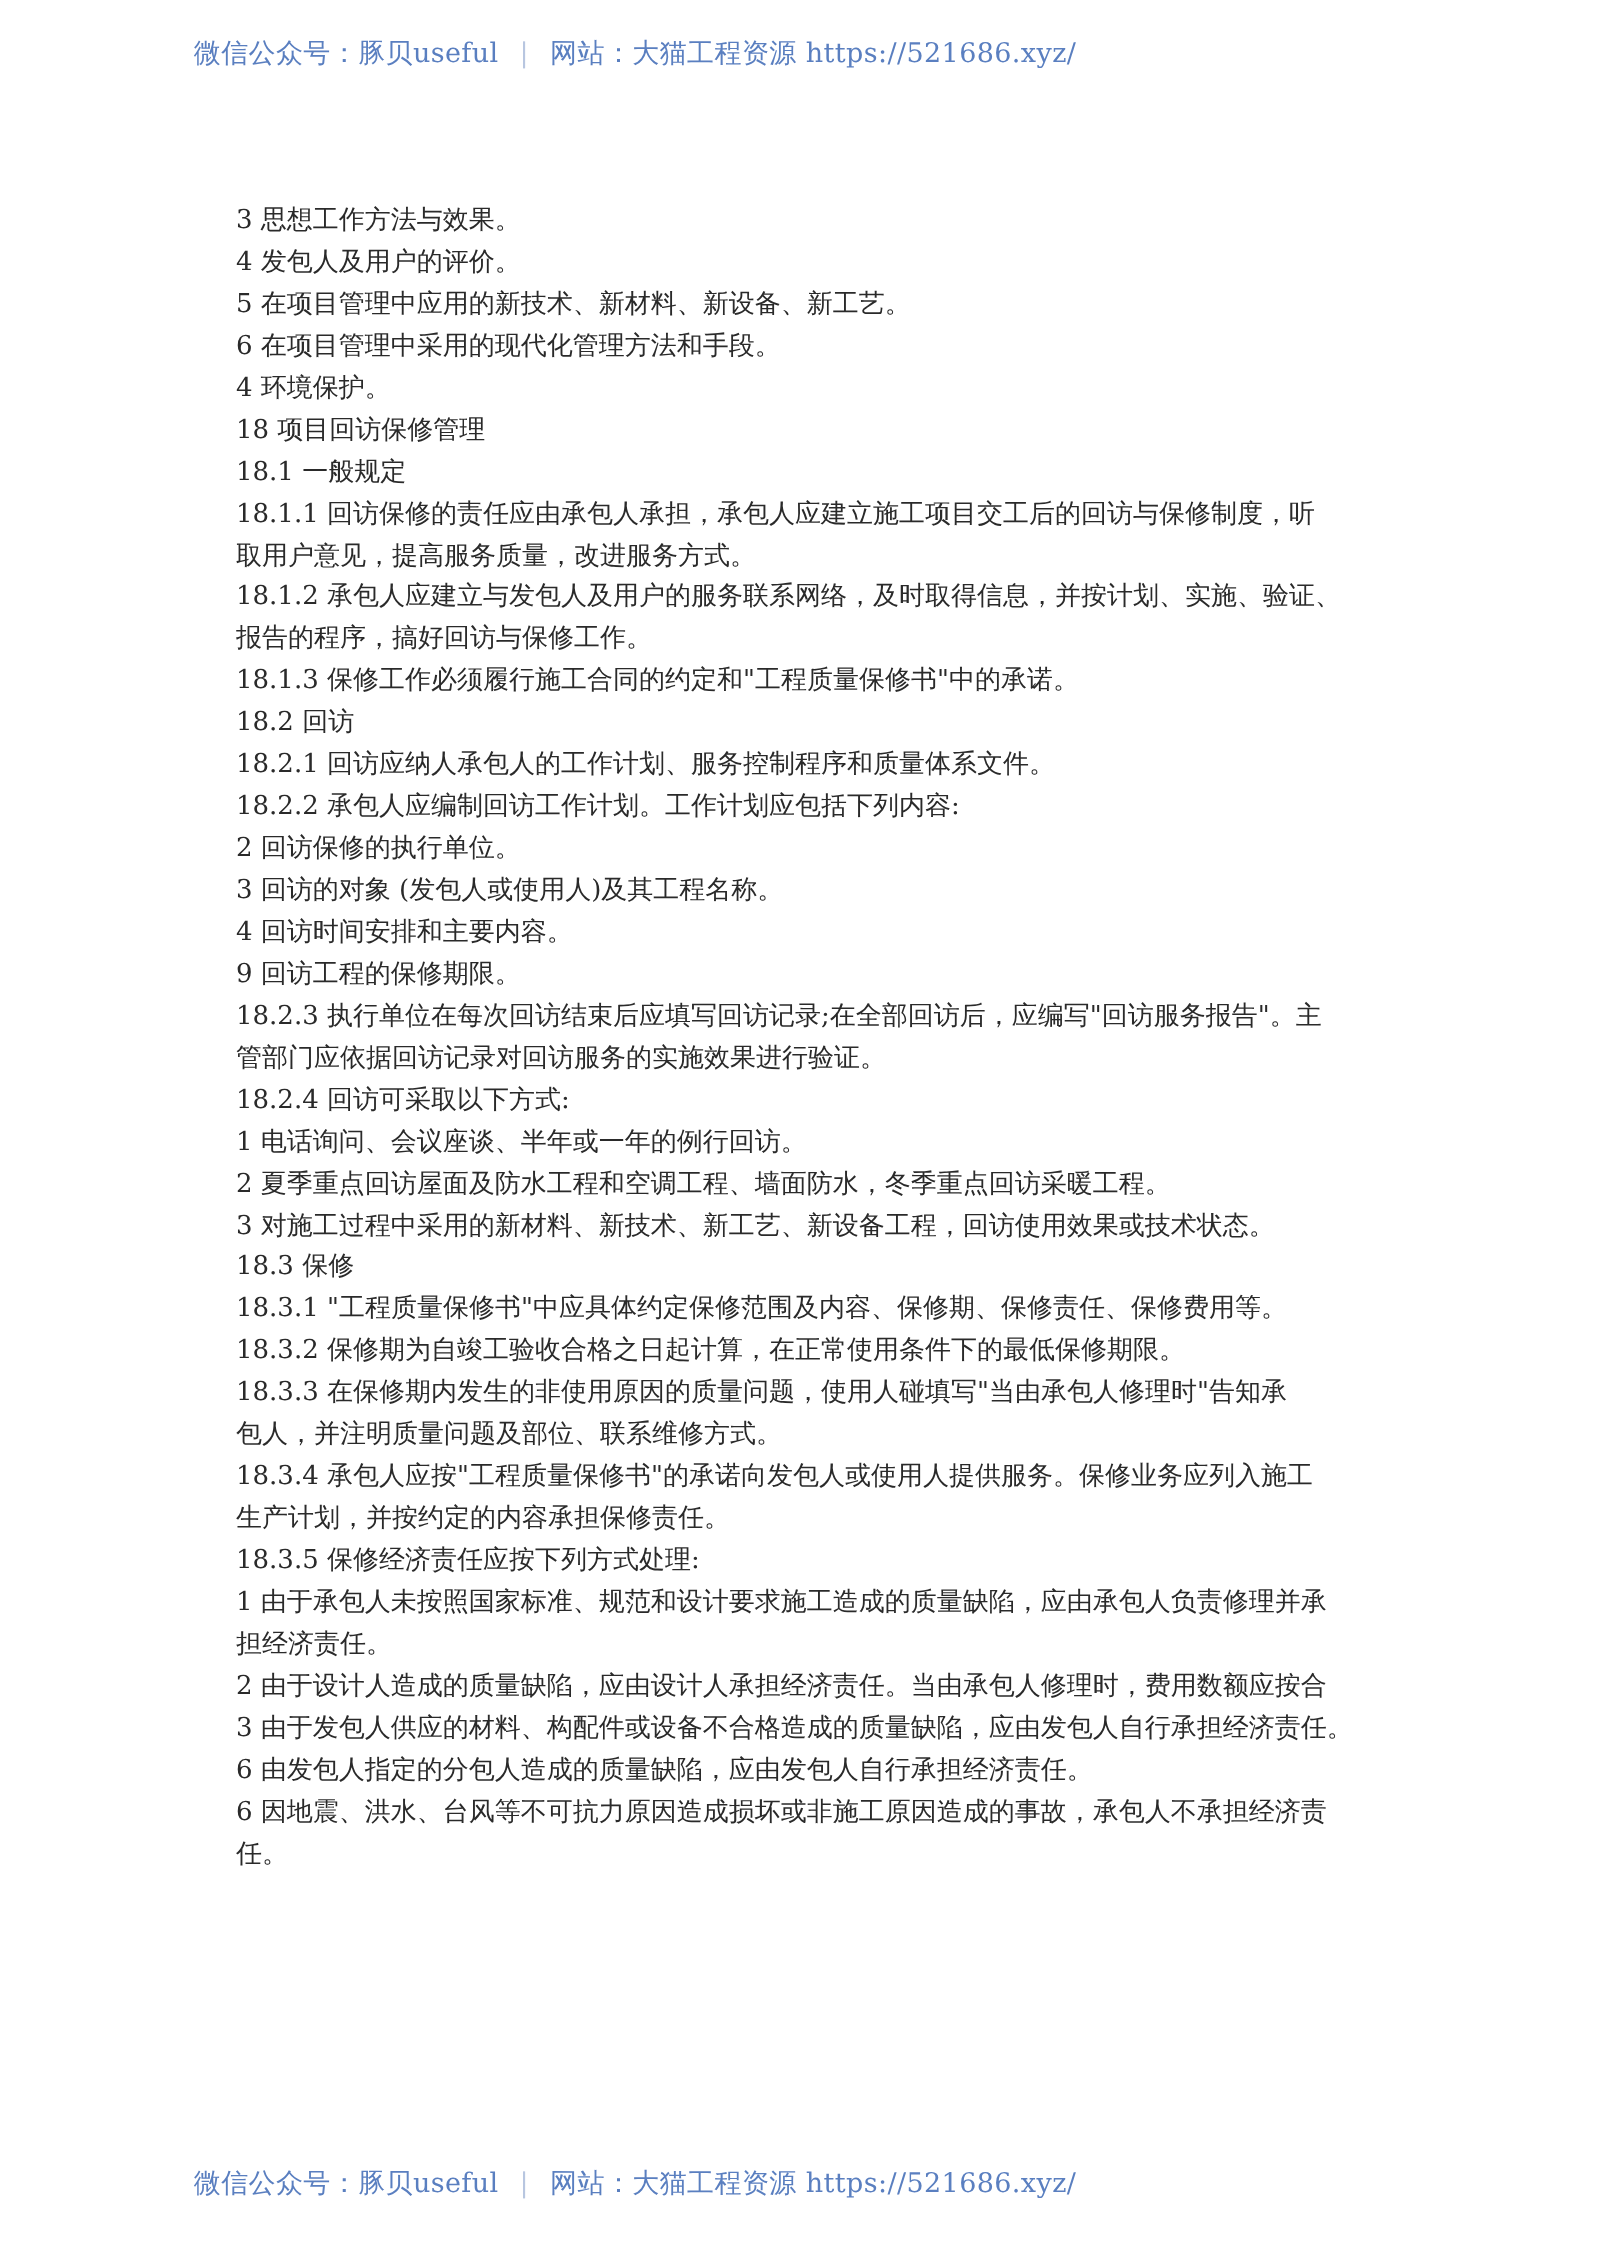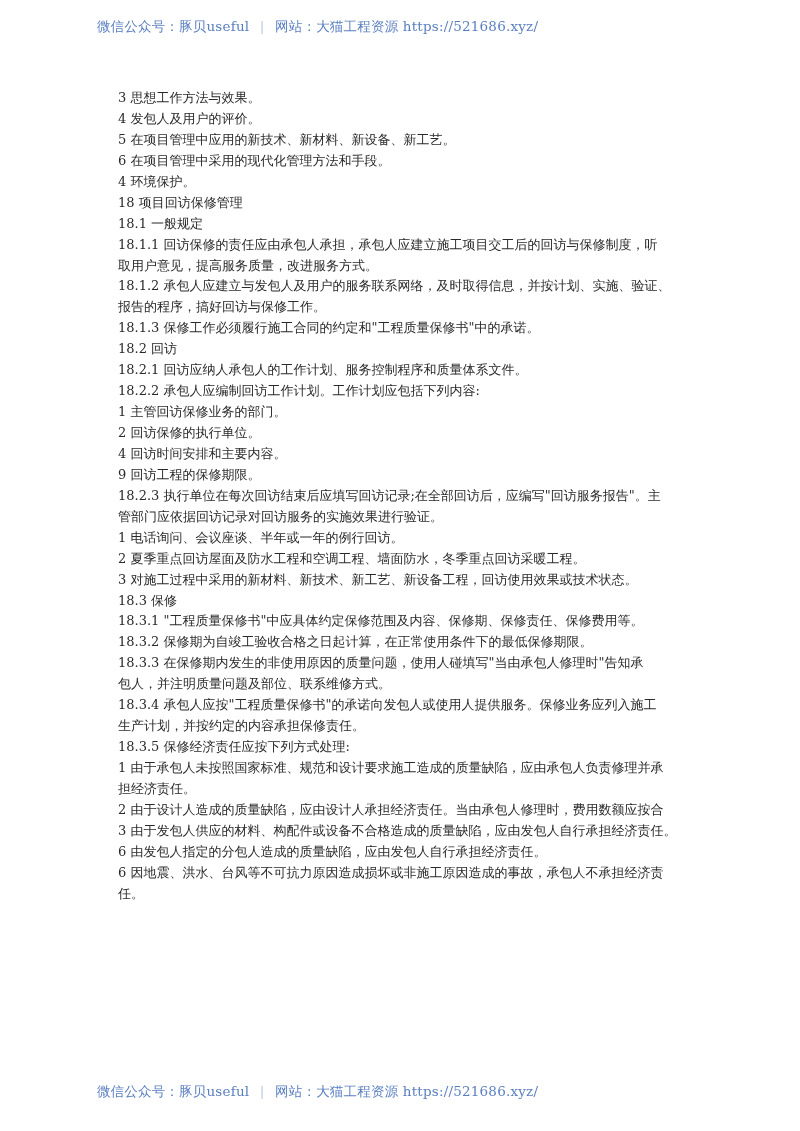--- a/index.html
+++ b/index.html
@@ -3,21 +3,21 @@
 <meta charset="utf-8">
 <style>
   html, body { margin: 0; padding: 0; background: #ffffff; }
   body { width: 800px; height: 1131px; position: relative; overflow: hidden;
          font-family: "DejaVu Serif", "Liberation Serif", serif; color: #2a2a2a; }
   .watermark { position: absolute; left: 0; width: 635px; text-align: center;
                font-size: 13.5px; color: #5a7fc0; letter-spacing: 0.2px; white-space: nowrap; }
   .watermark .sep { color: #b8c6e0; margin: 0 6px; }
   .wm-top { top: 18px; }
   .wm-bottom { top: 1083px; }
-  .content { position: absolute; left: 118px; top: 88px; width: 566px; }
+  .content { position: absolute; left: 118px; top: 101px; width: 566px; }
   .line { font-size: 13px; line-height: 20.95px; height: 20.95px; white-space: nowrap; overflow: hidden; }
 </style>
 </head>
 <body>
 
 <div class="watermark wm-top">
   <span>微信公众号：豚贝useful</span>
   <span class="sep">|</span>
   <span>网站：大猫工程资源 https://521686.xyz/</span>
 </div>
@@ -31,26 +31,27 @@
     <div class="line">18 项目回访保修管理</div>
     <div class="line">18.1 一般规定</div>
     <div class="line">18.1.1 回访保修的责任应由承包人承担，承包人应建立施工项目交工后的回访与保修制度，听</div>
     <div class="line">取用户意见，提高服务质量，改进服务方式。</div>
     <div class="line">18.1.2 承包人应建立与发包人及用户的服务联系网络，及时取得信息，并按计划、实施、验证、</div>
     <div class="line">报告的程序，搞好回访与保修工作。</div>
     <div class="line">18.1.3 保修工作必须履行施工合同的约定和"工程质量保修书"中的承诺。</div>
     <div class="line">18.2 回访</div>
     <div class="line">18.2.1 回访应纳人承包人的工作计划、服务控制程序和质量体系文件。</div>
     <div class="line">18.2.2 承包人应编制回访工作计划。工作计划应包括下列内容:</div>
-    <div class="line">1 主管回访保修业务的部门。</div>
     <div class="line">2 回访保修的执行单位。</div>
+    <div class="line">3 回访的对象 (发包人或使用人)及其工程名称。</div>
     <div class="line">4 回访时间安排和主要内容。</div>
     <div class="line">9 回访工程的保修期限。</div>
     <div class="line">18.2.3 执行单位在每次回访结束后应填写回访记录;在全部回访后，应编写"回访服务报告"。主</div>
     <div class="line">管部门应依据回访记录对回访服务的实施效果进行验证。</div>
+    <div class="line">18.2.4 回访可采取以下方式:</div>
     <div class="line">1 电话询问、会议座谈、半年或一年的例行回访。</div>
     <div class="line">2 夏季重点回访屋面及防水工程和空调工程、墙面防水，冬季重点回访采暖工程。</div>
     <div class="line">3 对施工过程中采用的新材料、新技术、新工艺、新设备工程，回访使用效果或技术状态。</div>
     <div class="line">18.3 保修</div>
     <div class="line">18.3.1 "工程质量保修书"中应具体约定保修范围及内容、保修期、保修责任、保修费用等。</div>
     <div class="line">18.3.2 保修期为自竣工验收合格之日起计算，在正常使用条件下的最低保修期限。</div>
     <div class="line">18.3.3 在保修期内发生的非使用原因的质量问题，使用人碰填写"当由承包人修理时"告知承</div>
     <div class="line">包人，并注明质量问题及部位、联系维修方式。</div>
     <div class="line">18.3.4 承包人应按"工程质量保修书"的承诺向发包人或使用人提供服务。保修业务应列入施工</div>
     <div class="line">生产计划，并按约定的内容承担保修责任。</div>

